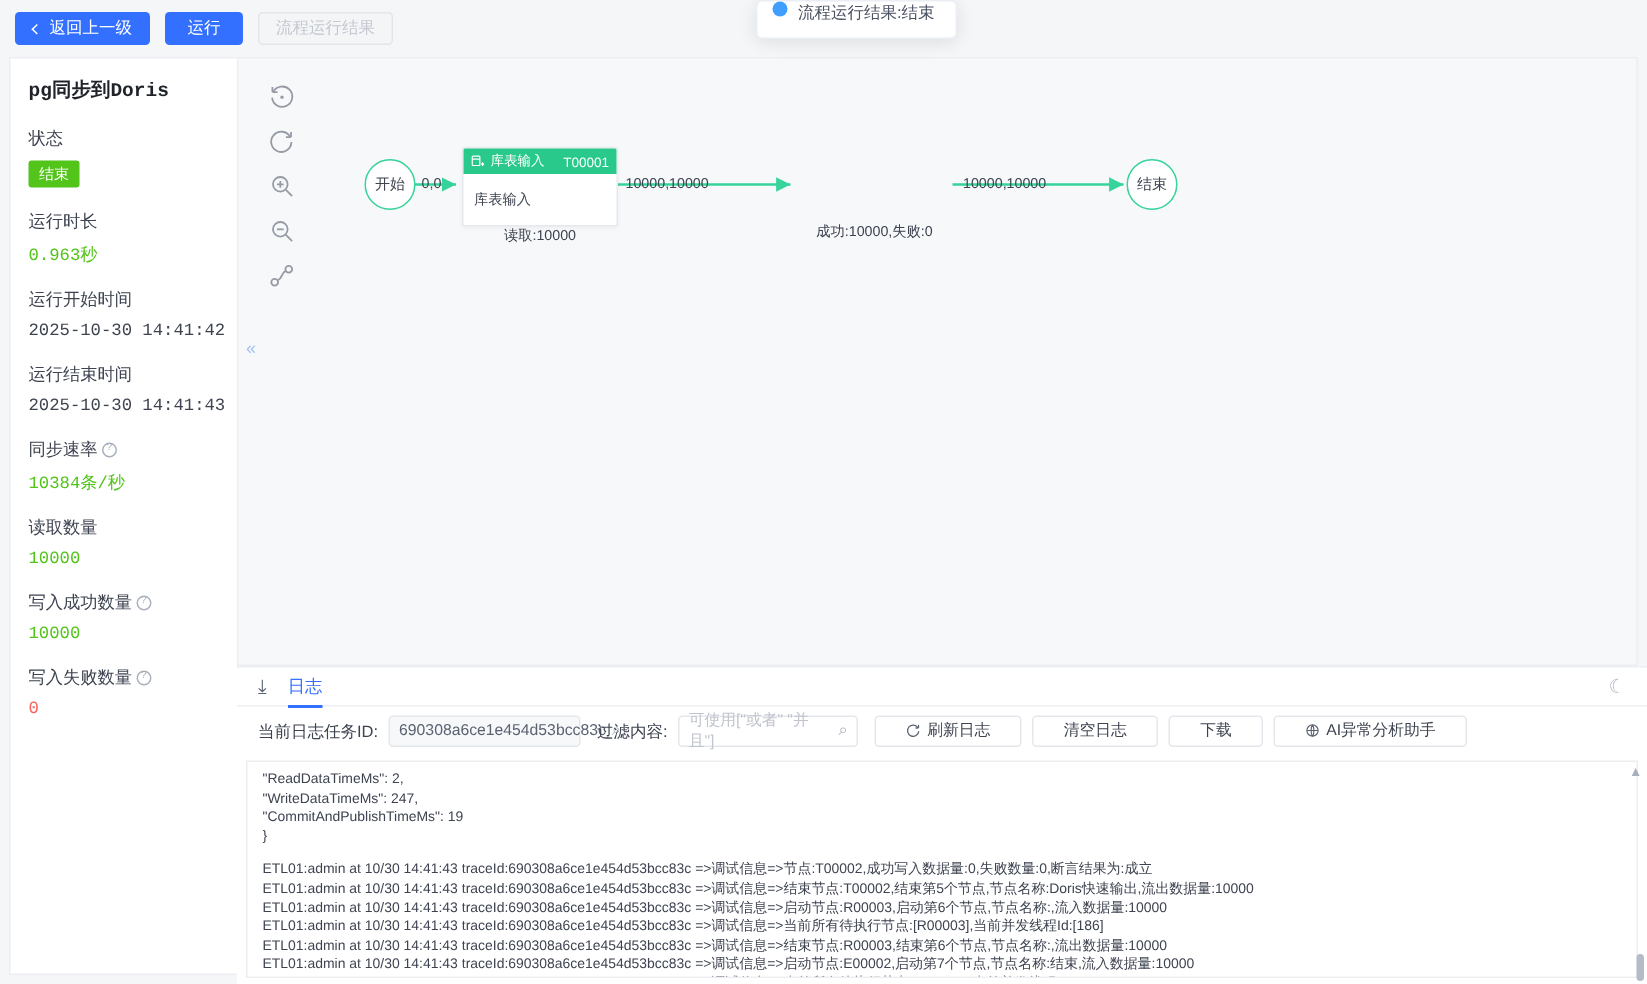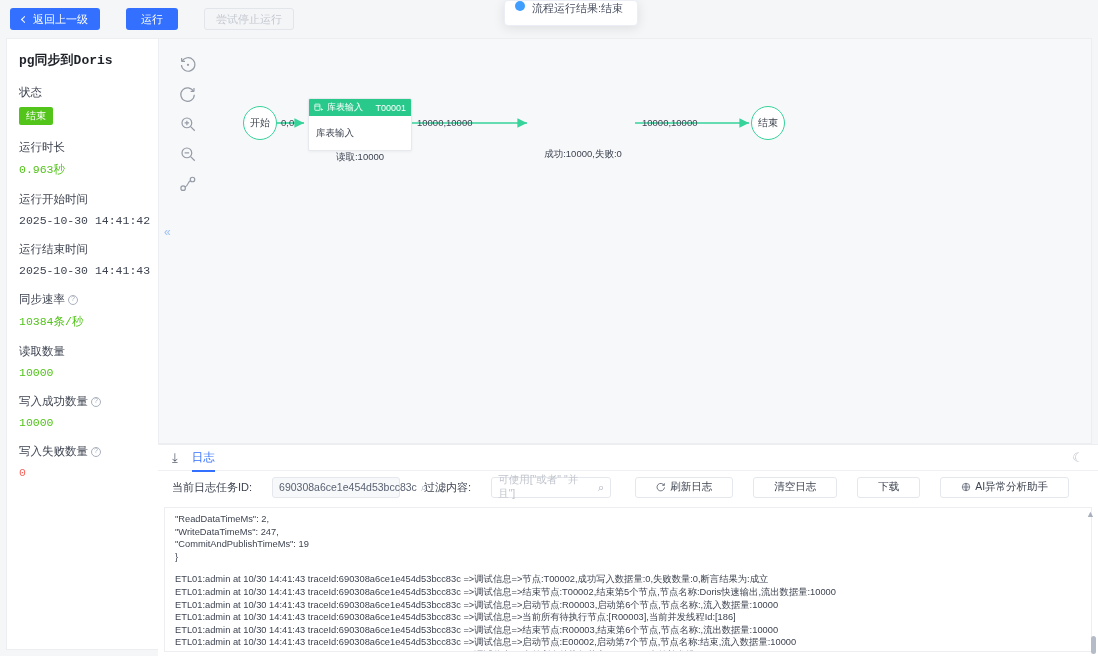--- a/index.html
+++ b/index.html
@@ -26,21 +26,21 @@
   .toast .dot {
     width: 10px; height: 10px; border-radius: 50%;
     background: #409eff; display: inline-block; flex: none;
   }
   .toast .txt { font-size: 11px; color: #4a5160; white-space: nowrap; }
 
   
   .topbar {
     position: absolute; left: 0; top: 0; width: 1098px; height: 38px;
     background: #f5f6f8;
-    display: flex; align-items: center; gap: 26px;
+    display: flex; align-items: center; gap: 10px;
     padding-left: 10px;
   }
   .btn {
     height: 22px; border-radius: 3px; font-size: 11px;
     display: inline-flex; align-items: center; justify-content: center;
     gap: 4px; padding: 0 11px; cursor: pointer; white-space: nowrap;
     border: 1px solid transparent; line-height: 1;
   }
   .btn-primary { background: #3370ff; color: #fff; }
   .btn-primary.small { padding: 0 14px; }
@@ -149,21 +149,21 @@
     font-size: 11.5px; color: #3370ff; position: relative; cursor: pointer;
     height: 26px; display: flex; align-items: center;
   }
   .tab-active::after {
     content: ""; position: absolute; left: 0; right: 0; bottom: -1px;
     height: 2px; background: #3370ff;
   }
   .moon { position: absolute; right: 14px; top: 5px; font-size: 13px; color: #b6bcc7; cursor: pointer; }
 
   .log-toolbar {
-    height: 32px; display: flex; align-items: center; gap: 20px;
+    height: 32px; display: flex; align-items: center; gap: 7px;
     padding: 0 14px; font-size: 11px; color: #3d4350;
   }
   .inp {
     height: 21px; border: 1px solid #e4e7ec; border-radius: 3px;
     background: #f7f8fa; display: flex; align-items: center;
     padding: 0 6px; gap: 4px; font-size: 10.5px; color: #5a6272;
   }
   .inp.white { background: #fff; }
   .inp .ph { color: #c0c4cc; }
   .mag { color: #a9b0bd; font-size: 11px; }
@@ -204,21 +204,21 @@
 
   <div class="topbar">
     <div class="btn btn-primary">
       <span class="chev-left"></span>
       <span>返回上一级</span>
     </div>
     <div class="btn btn-primary small">
       <span>运行</span>
     </div>
     <div class="btn btn-disabled">
-      <span>尝试停止运行</span>
+      <span>流程运行结果</span>
     </div>
   </div>
 
   <div class="sidebar">
     <div class="side-title">pg同步到Doris</div>
 
     <div class="side-label">
       <span>状态</span>
     </div>
     <div class="badge-green">结束</div>

